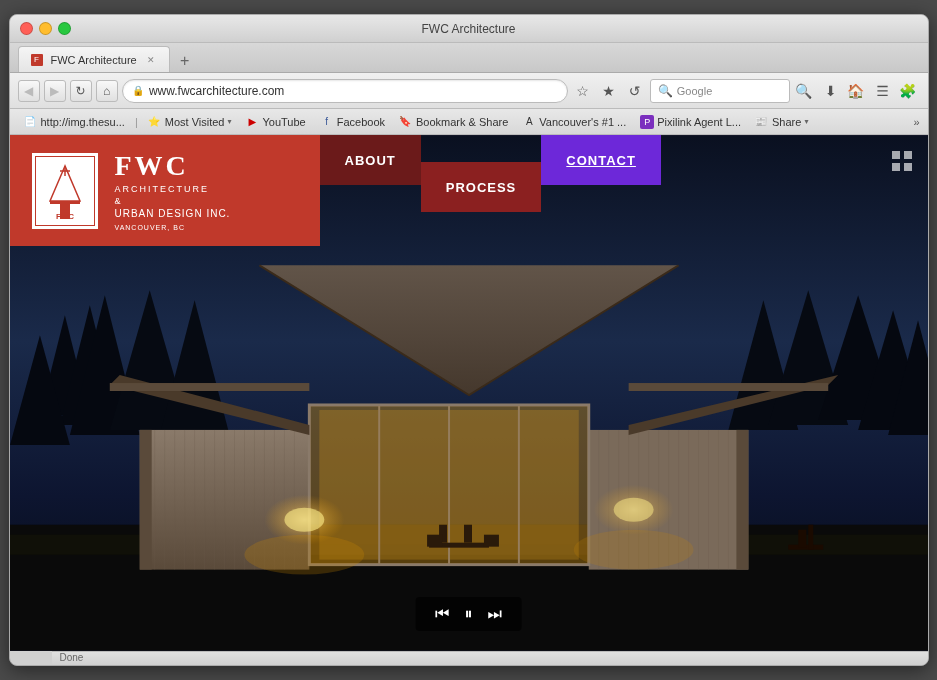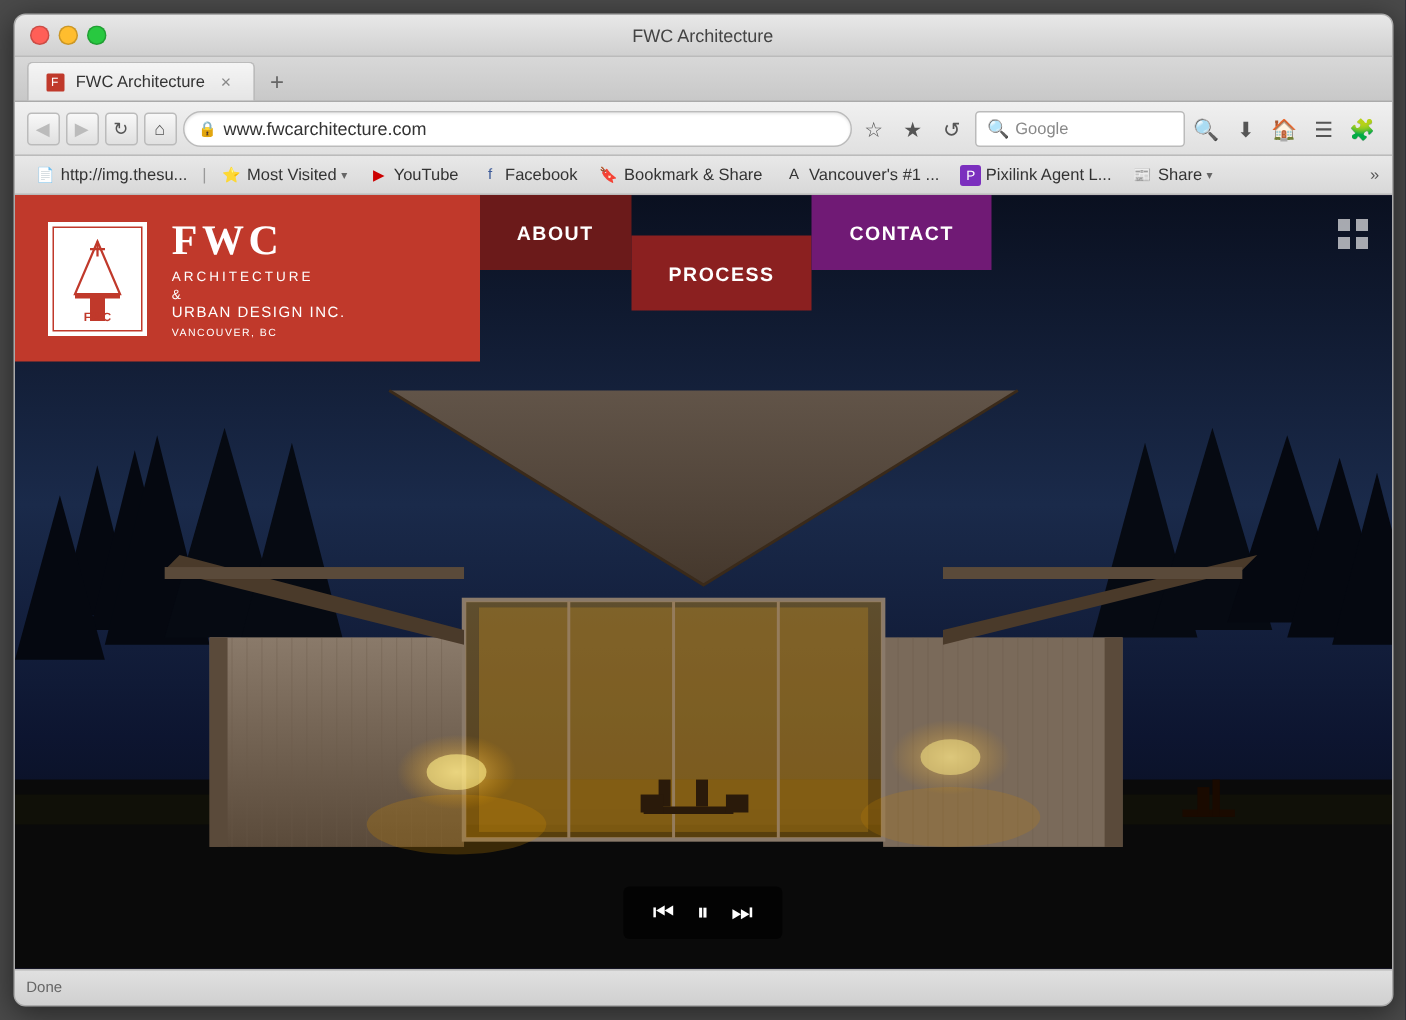--- a/index.html
+++ b/index.html
@@ -309,21 +309,21 @@
       font-size: 13px;
       font-weight: bold;
       letter-spacing: 1px;
       color: white;
       cursor: pointer;
       text-align: center;
     }
     .nav-item.about { background: #6b1a1a; }
     .nav-item.process { background: #8b2020; margin-top: 27px; }
     .nav-item.projects { background: #7a1c1c; }
-    .nav-item.contact { background: #701a75; }
+    .nav-item.contact { background: #6d28d9; text-decoration: underline; }
 
     
     .grid-icon {
       position: absolute;
       top: 15px;
       right: 15px;
       z-index: 10;
       color: white;
       font-size: 18px;
       opacity: 0.8;
@@ -345,27 +345,28 @@
     }
     .media-btn {
       color: white;
       font-size: 16px;
       cursor: pointer;
     }
 
     
     .status-bar {
       background: linear-gradient(to bottom, #e0e0e0, #d0d0d0);
-      height: 24px;
+      height: 14px;
       border-top: 1px solid #bbb;
       display: flex;
-      align-items: center;
+      align-items: flex-start;
       padding: 0 8px;
       font-size: 10px;
       color: #666;
+      margin-left: 42px;
     }
   </style>
 </head>
 <body>
 
 <div class="browser-window">
 
   <div class="title-bar">
     <div class="title-bar-buttons">
       <div class="tb-btn close"></div>

